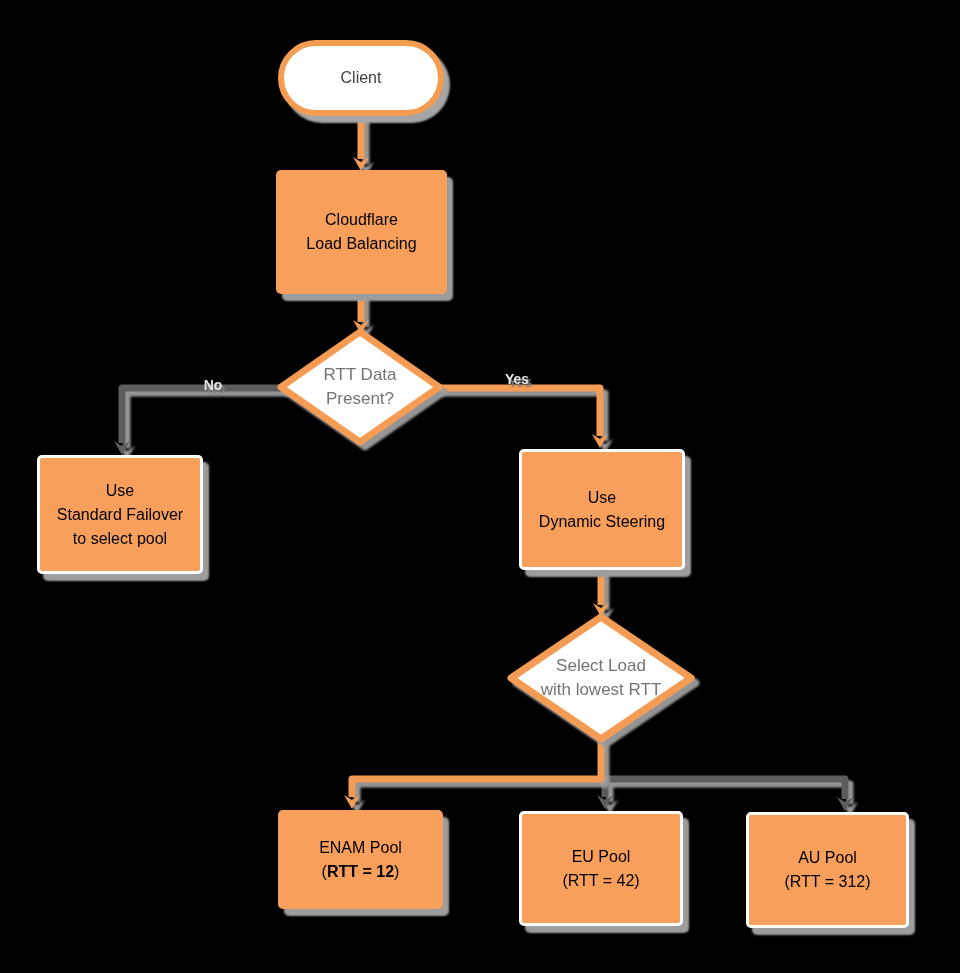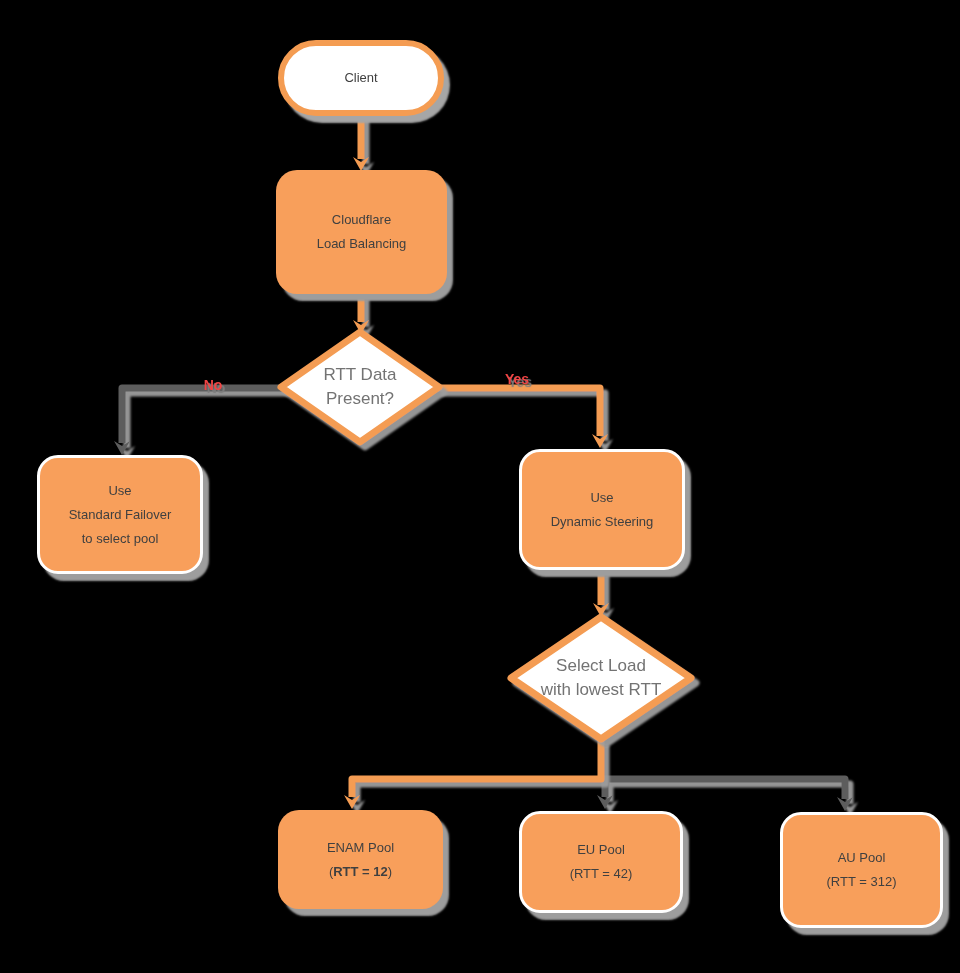--- a/index.html
+++ b/index.html
@@ -5,40 +5,40 @@
   html,body{margin:0;padding:0;}
   body{
     width:960px;height:973px;position:relative;overflow:hidden;
     background:#000;
     font-family:"Liberation Sans", sans-serif;
   }
   #connector-layer{position:absolute;left:0;top:0;z-index:1;}
   .node{
     position:absolute;z-index:2;box-sizing:border-box;
     display:flex;flex-direction:column;align-items:center;justify-content:center;
-    text-align:center;font-size:13px;line-height:24px;
+    text-align:center;font-size:16px;line-height:24px;
   }
   .box-orange{
-    background:#F89F5B;color:#404040;border-radius:21px;
+    background:#F89F5B;color:#000000;border-radius:5px;
     box-shadow:6px 7px 2px #9d9d9d;
   }
   .border-white{border:3px solid #fff;}
   .stadium{
     background:#fff;color:#3f3f3f;
     border:6px solid #F49C52;border-radius:44px;
     box-shadow:6px 7px 2px #a6a6a6;
   }
   .diamond-label{
     position:absolute;z-index:3;display:flex;flex-direction:column;
     align-items:center;justify-content:center;text-align:center;
     color:#737373;font-size:17px;line-height:24px;
   }
   .edge-label{
     position:absolute;z-index:3;text-align:center;
-    font-size:14px;font-weight:bold;color:#ef4444;
+    font-size:14px;font-weight:bold;color:#e5e5e5;
     text-shadow:3px 3px 1px #7d7d7d;
   }
   .bold{font-weight:bold;}
 </style>
 </head>
 <body>
 
 <svg id="connector-layer" width="960" height="973" viewBox="0 0 960 973">
   <defs>
     <filter id="sh" x="-30%" y="-30%" width="160%" height="160%">
@@ -92,26 +92,26 @@
 <div class="node box-orange border-white" style="left:519px;top:449px;width:166px;height:121px;">
   <span>Use</span>
   <span>Dynamic Steering</span>
 </div>
 
 <div class="node box-orange" style="left:278px;top:810px;width:165px;height:99px;">
   <span>ENAM Pool</span>
   <span><span>(</span><span class="bold">RTT = 12</span><span>)</span></span>
 </div>
 
-<div class="node box-orange border-white" style="left:519px;top:811px;width:164px;height:102px;">
+<div class="node box-orange border-white" style="left:519px;top:811px;width:164px;height:115px;">
   <span>EU Pool</span>
   <span>(RTT = 42)</span>
 </div>
 
-<div class="node box-orange border-white" style="left:780px;top:812px;width:163px;height:116px;">
+<div class="node box-orange border-white" style="left:746px;top:812px;width:163px;height:116px;">
   <span>AU Pool</span>
   <span>(RTT = 312)</span>
 </div>
 
 <div class="diamond-label" style="left:280px;top:360px;width:160px;height:54px;">
   <span>RTT Data</span>
   <span>Present?</span>
 </div>
 
 <div class="diamond-label" style="left:506px;top:651px;width:190px;height:54px;">

